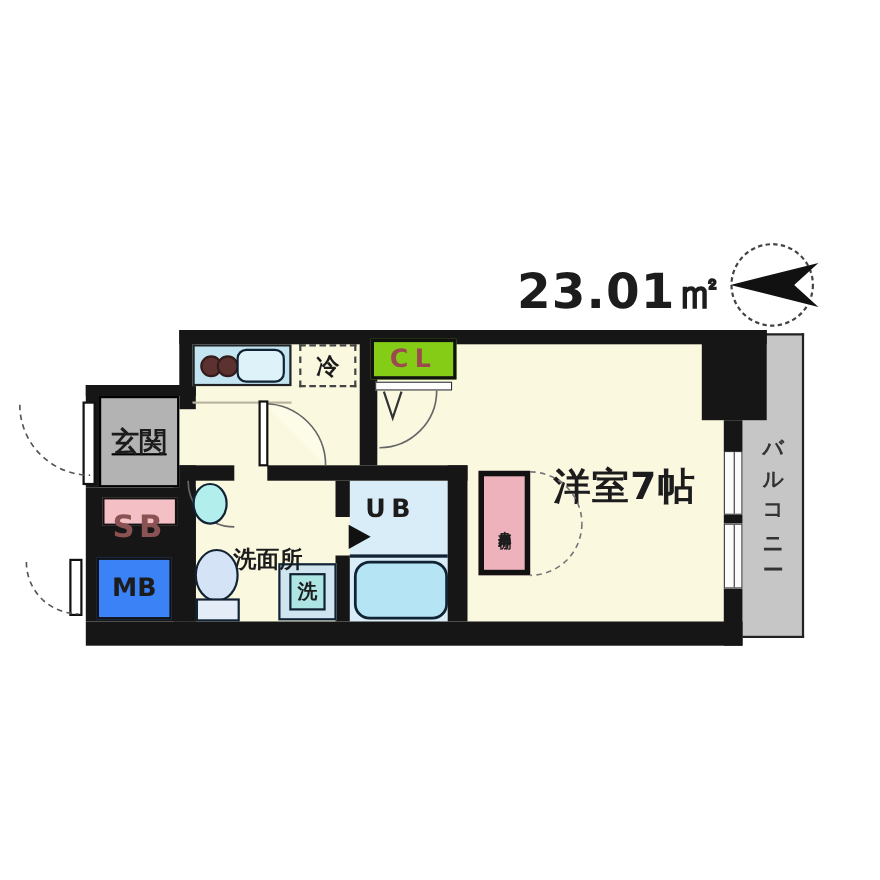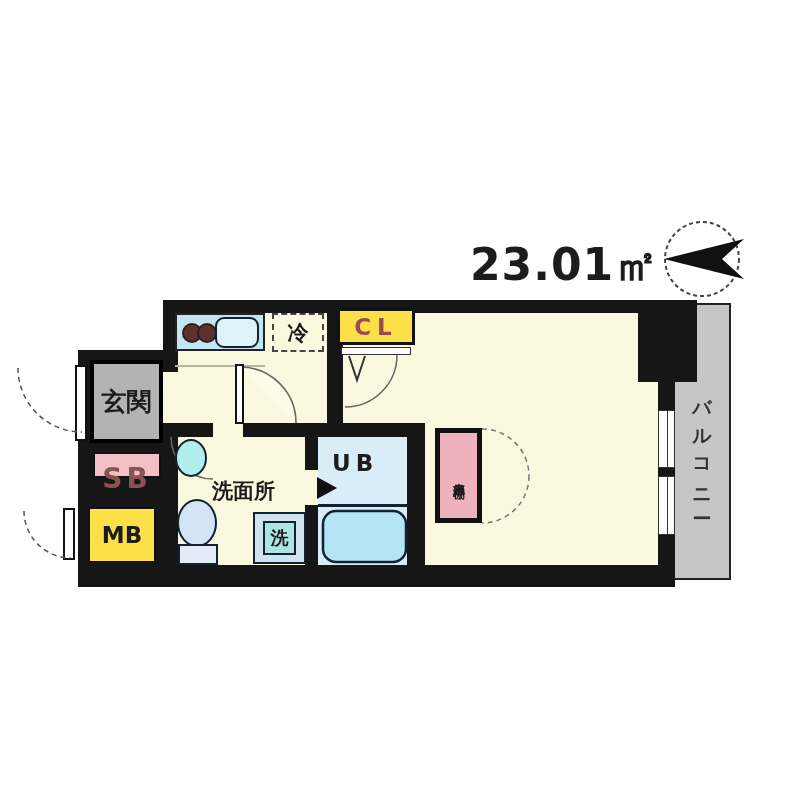--- a/index.html
+++ b/index.html
@@ -44,53 +44,54 @@
   <div class="wall" style="left:327px;top:300px;width:16px;height:123px;"></div>
   <div class="wall" style="left:163px;top:423px;width:50px;height:14px;"></div>
   <div class="wall" style="left:243px;top:423px;width:182px;height:14px;"></div>
   <div class="wall" style="left:305px;top:437px;width:13px;height:33px;"></div>
   <div class="wall" style="left:305px;top:505px;width:13px;height:60px;"></div>
   <div class="wall" style="left:407px;top:423px;width:18px;height:142px;"></div>
 
   <div class="win" style="left:658px;top:410px;width:17px;height:58px;"></div>
   <div class="win" style="left:658px;top:476px;width:17px;height:59px;"></div>
 
-  <div class="abs center" style="left:90px;top:360px;width:73px;height:83px;background:#b3b3b3;border:4px solid #000000;box-sizing:border-box;">
+  <div class="abs center" style="left:90px;top:360px;width:73px;height:83px;background:#b3b3b3;border:2px solid #000000;box-sizing:border-box;text-decoration:underline;">
     <span class="label" style="position:static;font-size:25px;">玄関</span>
   </div>
   <div class="abs center" style="left:93px;top:452px;width:68px;height:26px;background:#f4c0c6;border:2px solid #111;box-sizing:border-box;">
     <span class="label" style="position:static;font-size:28px;color:#8a5252;letter-spacing:4px;margin-top:26px;">SB</span>
   </div>
-  <div class="abs center" style="left:88px;top:507px;width:68px;height:56px;background:#fde047;border:2px solid #111;box-sizing:border-box;">
+  <div class="abs center" style="left:88px;top:507px;width:68px;height:56px;background:#3b82f6;border:2px solid #111;box-sizing:border-box;">
     <span class="label" style="position:static;font-size:23px;">MB</span>
   </div>
 
   <div class="abs" style="left:175px;top:313px;width:90px;height:38px;background:#c2e5f1;border:2px solid #222;box-sizing:border-box;"></div>
   <div class="abs" style="left:175px;top:365px;width:90px;height:2px;background:#b9b4a0;"></div>
   <div class="abs center" style="left:272px;top:313px;width:52px;height:39px;border:2px dashed #444;box-sizing:border-box;">
     <span class="label" style="position:static;font-size:21px;">冷</span>
   </div>
 
-  <div class="abs center" style="left:337px;top:308px;width:78px;height:37px;background:#fde047;border:3px solid #111;box-sizing:border-box;">
+  <div class="abs center" style="left:337px;top:308px;width:78px;height:37px;background:#84cc16;border:3px solid #111;box-sizing:border-box;">
     <span class="label" style="position:static;font-size:23px;color:#9c4a50;letter-spacing:6px;">CL</span>
   </div>
   <div class="abs" style="left:341px;top:347px;width:70px;height:8px;background:#fdfdfd;border:1px solid #333;box-sizing:border-box;"></div>
 
   <div class="abs center" style="left:435px;top:428px;width:47px;height:95px;background:#eeb2bc;border:5px solid #111;box-sizing:border-box;">
     <span class="label vtext" style="position:static;font-size:12px;font-weight:bold;letter-spacing:1px;">上部吊戸棚</span>
   </div>
 
   <div class="abs center" style="left:253px;top:512px;width:53px;height:52px;background:#cfe4ef;border:2px solid #123;box-sizing:border-box;">
     <span class="abs center" style="position:static;display:flex;width:33px;height:34px;background:#ade5e5;border:2px solid #123;box-sizing:border-box;">
       <span class="label" style="position:static;font-size:18px;">洗</span>
     </span>
   </div>
 
-  <div class="label" style="left:212px;top:477px;font-size:21px;">洗面所</div>
+  <div class="label" style="left:212px;top:494px;font-size:21px;">洗面所</div>
   <div class="label" style="left:332px;top:450px;font-size:23px;letter-spacing:5px;">UB</div>
+  <div class="label" style="left:503px;top:420px;font-size:34px;letter-spacing:1px;">洋室7帖</div>
 
   <svg width="800" height="800" viewBox="0 0 800 800">
 
     <g>
       <circle cx="702" cy="259" r="37" fill="#ffffff" stroke="#444" stroke-width="2" stroke-dasharray="4 3"></circle>
       <polygon points="664,259 744,239 722,259 744,279" fill="#111"></polygon>
     </g>
 
     <g>
       <rect x="76" y="366" width="10" height="74" fill="#ffffff" stroke="#111" stroke-width="2"></rect>

